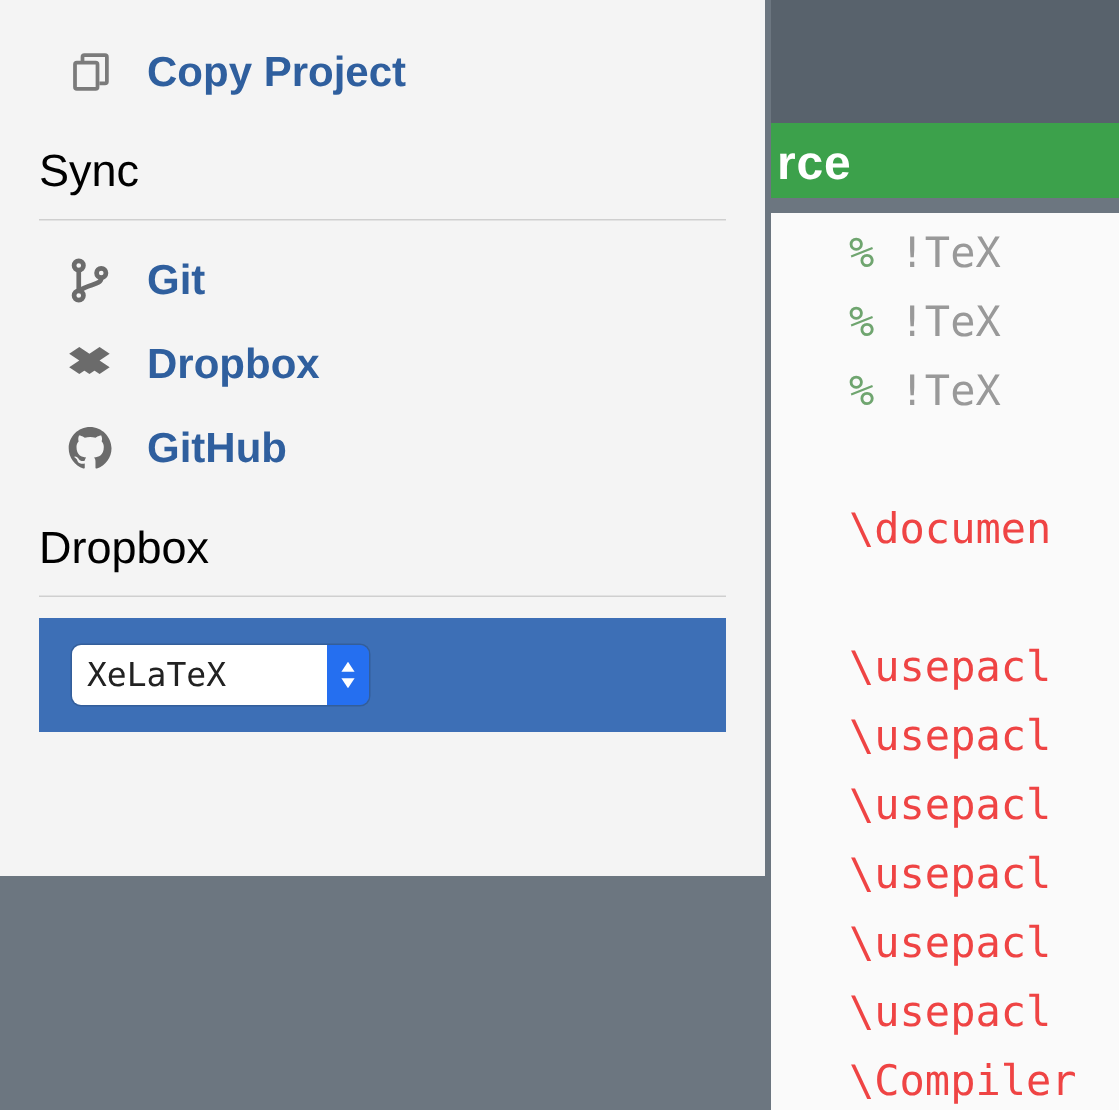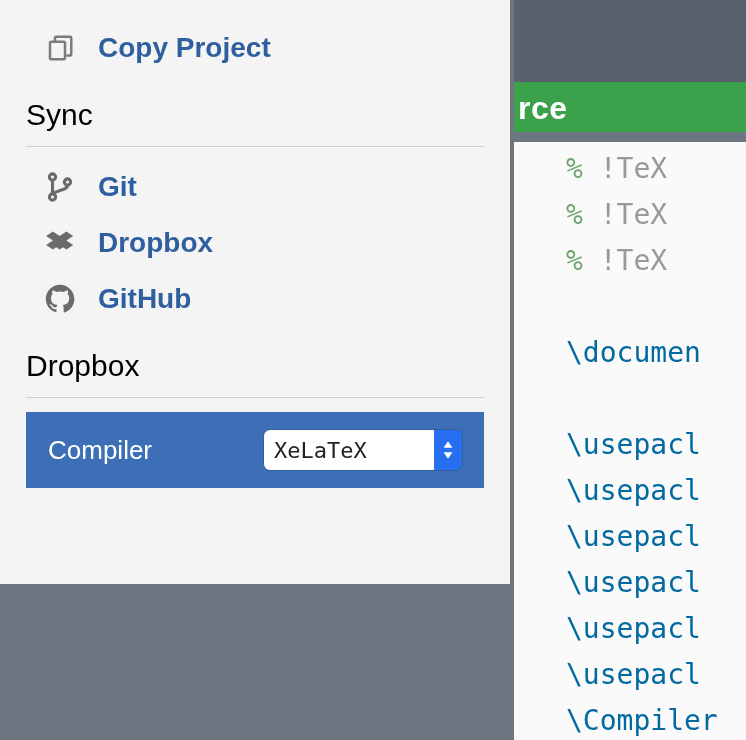--- a/index.html
+++ b/index.html
@@ -125,21 +125,21 @@
     left: 0; right: 0; bottom: 0;
     background: #fafafa;
     font-family: "Lucida Console", Monaco, monospace;
     font-size: 28px;
     line-height: 46px;
     padding: 4px 0 0 4px;
     white-space: nowrap;
     color: #999;
   }
   .code .line { padding: 0 4px; margin-left: 44px; }
-  .kw { color: #0369a1; }
+  .kw { color: #ef4444; }
   .cm { color: #6fa56f; }
 </style>
 </head>
 <body>
 
 <div class="sidebar">
 
   <div class="menu-item">
     <span class="icon">
       <svg viewBox="0 0 24 24" fill="none" stroke="#7b7b7b" stroke-width="2">
@@ -182,21 +182,20 @@
         <path d="M12 .5C5.73.5.64 5.58.64 11.86c0 5.02 3.26 9.28 7.78 10.78.57.1.78-.25.78-.55v-2.1c-3.17.69-3.84-1.35-3.84-1.35-.52-1.32-1.27-1.67-1.27-1.67-1.04-.71.08-.7.08-.7 1.15.08 1.76 1.18 1.76 1.18 1.02 1.75 2.68 1.25 3.33.95.1-.74.4-1.25.73-1.54-2.53-.29-5.19-1.27-5.19-5.63 0-1.24.44-2.26 1.17-3.06-.12-.29-.51-1.45.11-3.03 0 0 .96-.31 3.14 1.17a10.9 10.9 0 0 1 5.72 0c2.18-1.48 3.13-1.17 3.13-1.17.63 1.58.23 2.74.12 3.03.73.8 1.17 1.82 1.17 3.06 0 4.37-2.67 5.34-5.21 5.62.41.36.77 1.06.77 2.14v3.17c0 .31.2.66.79.55 4.51-1.51 7.77-5.76 7.77-10.78C23.36 5.58 18.27.5 12 .5z"></path>
       </svg>
     </span>
     <span class="label">GitHub</span>
   </div>
 
   <div class="section-heading">Dropbox</div>
   <div class="divider"></div>
 
   <div class="settings-row">
-    <span class="label">Compiler</span>
     <span class="select-wrap">
       <span class="select-body">XeLaTeX</span>
       <span class="select-arrow">
         <svg viewBox="0 0 10 20">
           <path d="M5 2 L9 8 L1 8 Z" fill="#fff"></path>
           <path d="M5 18 L1 12 L9 12 Z" fill="#fff"></path>
         </svg>
       </span>
     </span>
   </div>

